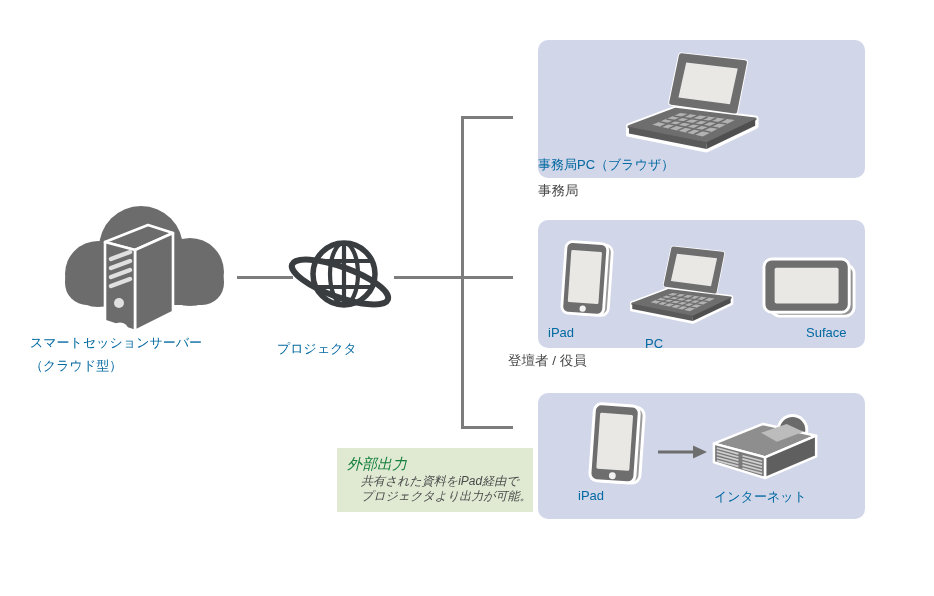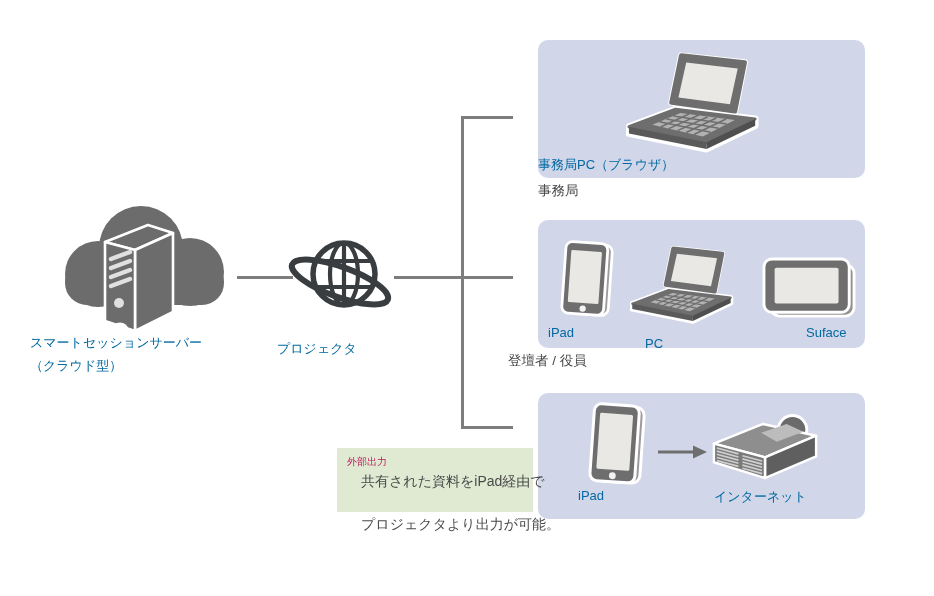--- a/index.html
+++ b/index.html
@@ -5,22 +5,22 @@
   html,body{margin:0;padding:0;background:#fff;}
   .canvas{position:relative;width:934px;height:596px;background:#ffffff;overflow:hidden;
           font-family:"Liberation Sans","DejaVu Sans",sans-serif;}
   .abs{position:absolute;}
   .hline{position:absolute;height:3px;background:#7d7d7d;}
   .vline{position:absolute;width:3px;background:#7d7d7d;}
   .group-box{position:absolute;background:#d1d6e9;border-radius:10px;}
   .note-box{position:absolute;background:#e0ead3;}
   .lbl{position:absolute;font-size:13px;color:#0369a1;text-align:left;white-space:nowrap;}
   .title{position:absolute;font-size:13.5px;color:#474747;text-align:left;white-space:nowrap;}
-  .note-title{position:absolute;font-size:10px;color:#be185d;white-space:nowrap;}
-  .note-line{position:absolute;font-size:14px;color:#4a4a4a;white-space:nowrap;}
+  .note-title{position:absolute;font-size:15px;color:#15803d;white-space:nowrap;font-style:italic;}
+  .note-line{position:absolute;font-size:12px;color:#4a4a4a;white-space:nowrap;font-style:italic;}
 </style>
 </head>
 <body>
 
 <div class="canvas">
 
   <svg width="0" height="0" style="position:absolute" aria-hidden="true">
     <defs>
       <g id="sym-laptop">
         <g fill="none" stroke="#fff" stroke-width="7" stroke-linejoin="round">
@@ -147,15 +147,15 @@
       <path d="M35,54.9 L55,60.3"></path>
         <path d="M35,58.1 L55,63.5"></path>
     </g>
   </svg>
   <div class="lbl" style="left:578px;top:488px;width:80px">iPad</div>
   <div class="lbl" style="left:714px;top:488px;width:100px">インターネット</div>
 
   <div class="note-box" style="left:337px;top:448px;width:196px;height:64px"></div>
   <div class="note-title" style="left:347px;top:455px">外部出力</div>
   <div class="note-line" style="left:361px;top:473px">共有された資料をiPad経由で</div>
-  <div class="note-line" style="left:361px;top:516px">プロジェクタより出力が可能。</div>
+  <div class="note-line" style="left:361px;top:488px">プロジェクタより出力が可能。</div>
 
 </div>
 
 </body></html>

